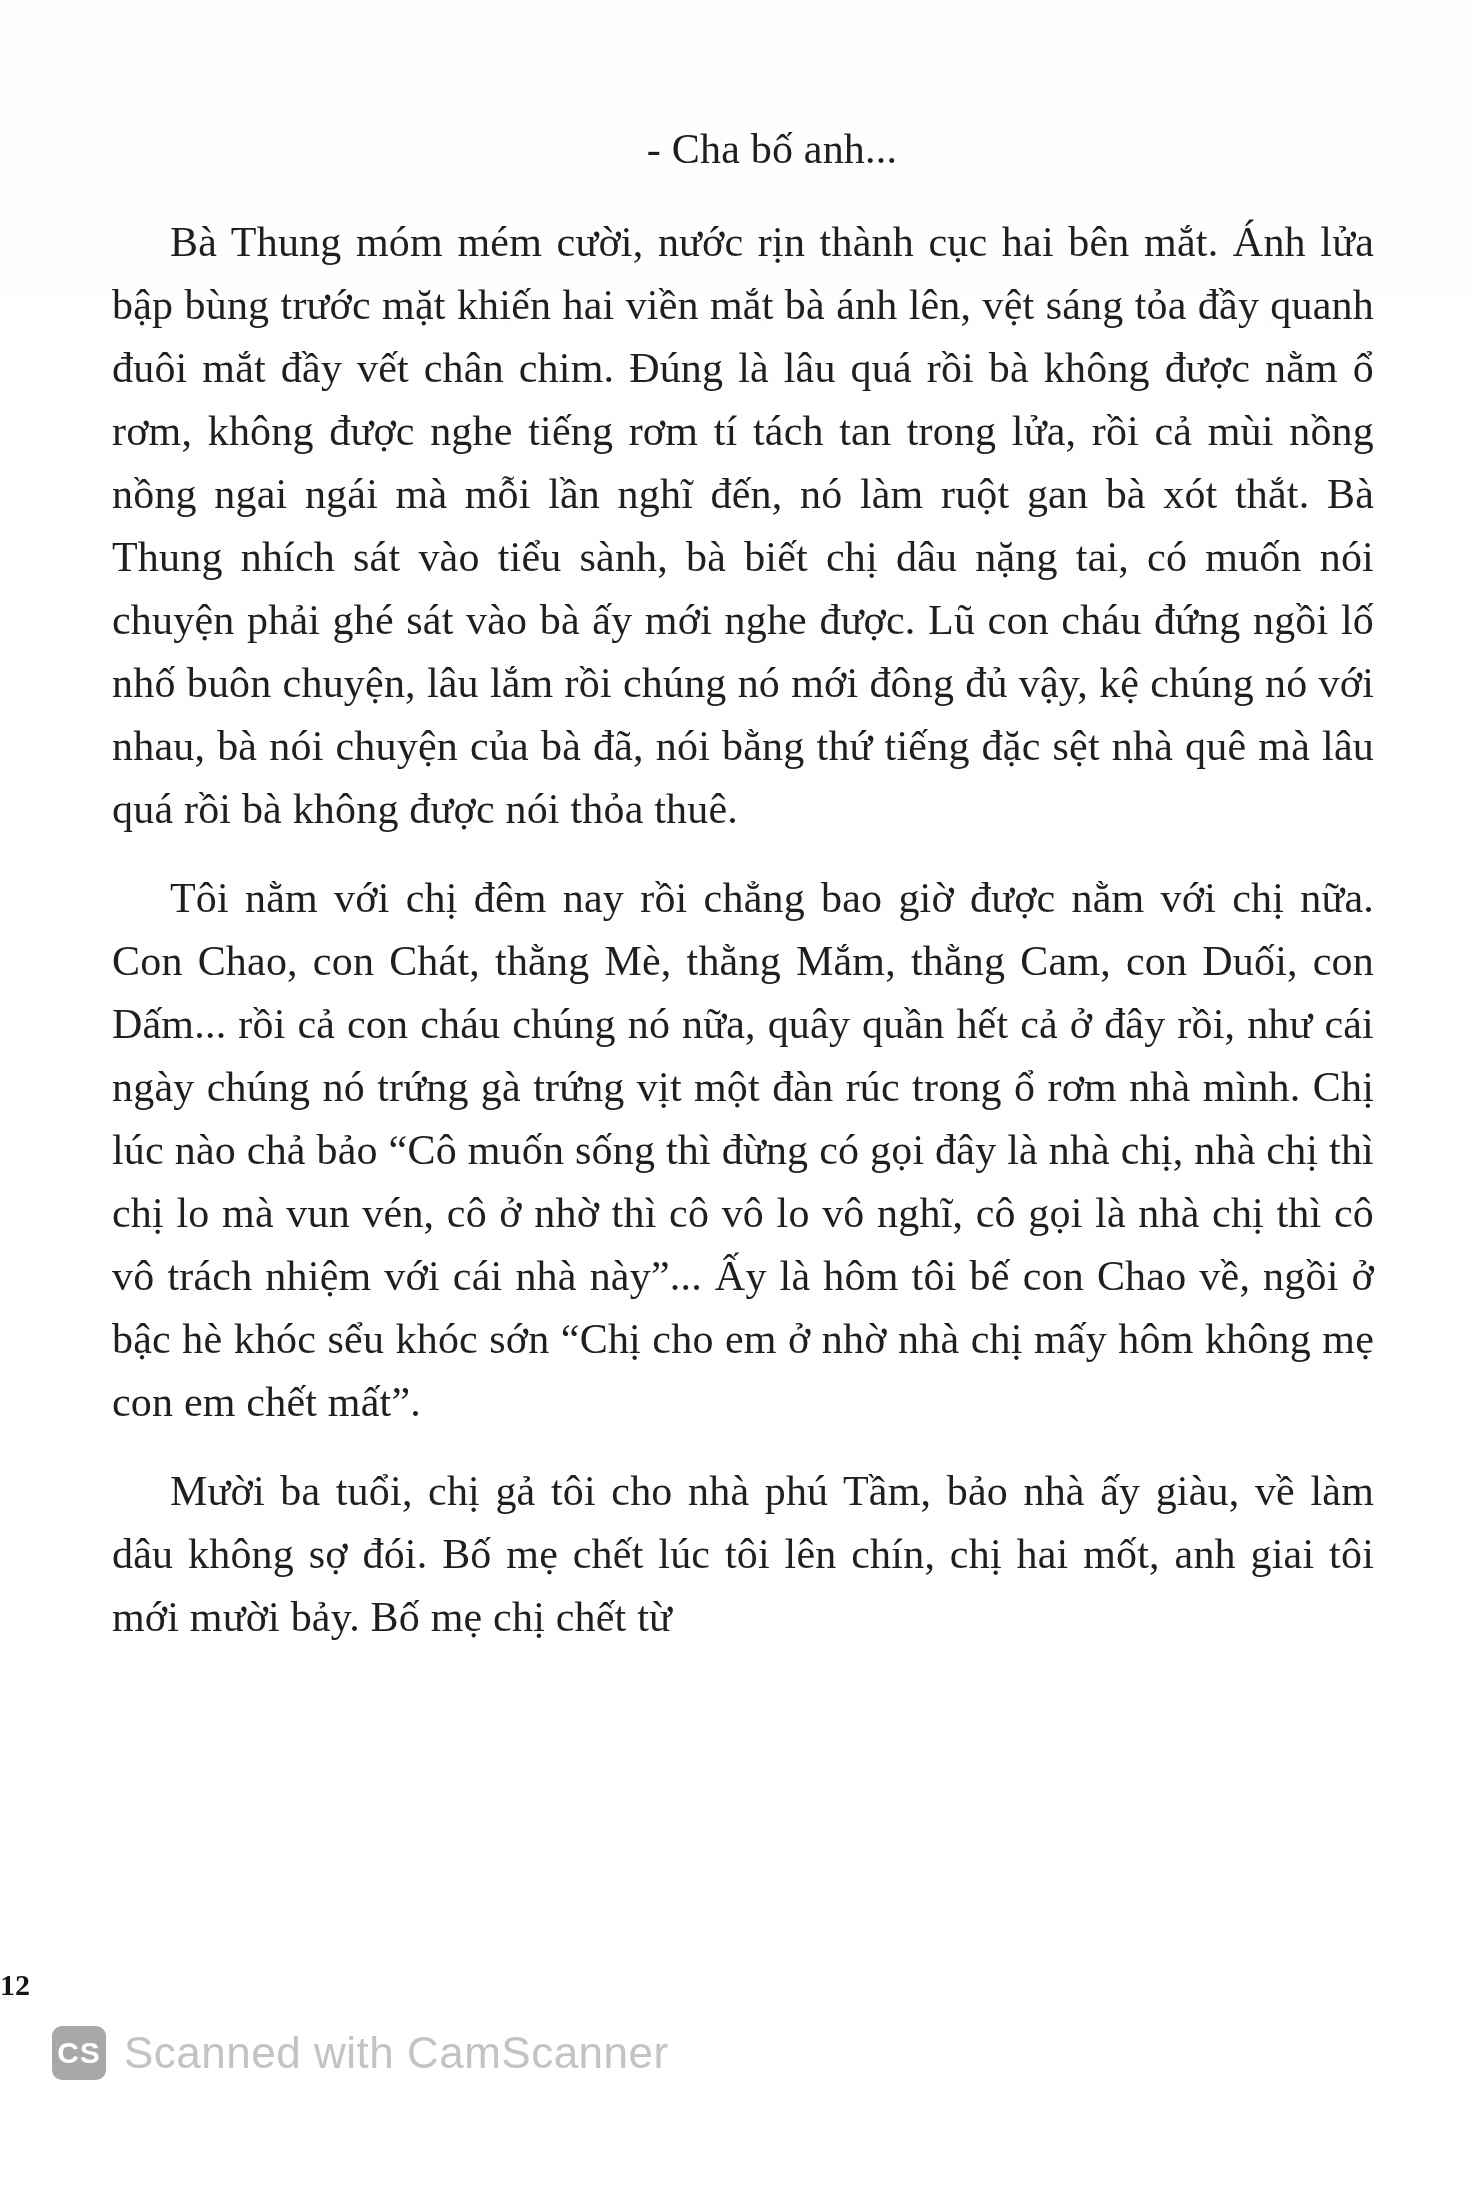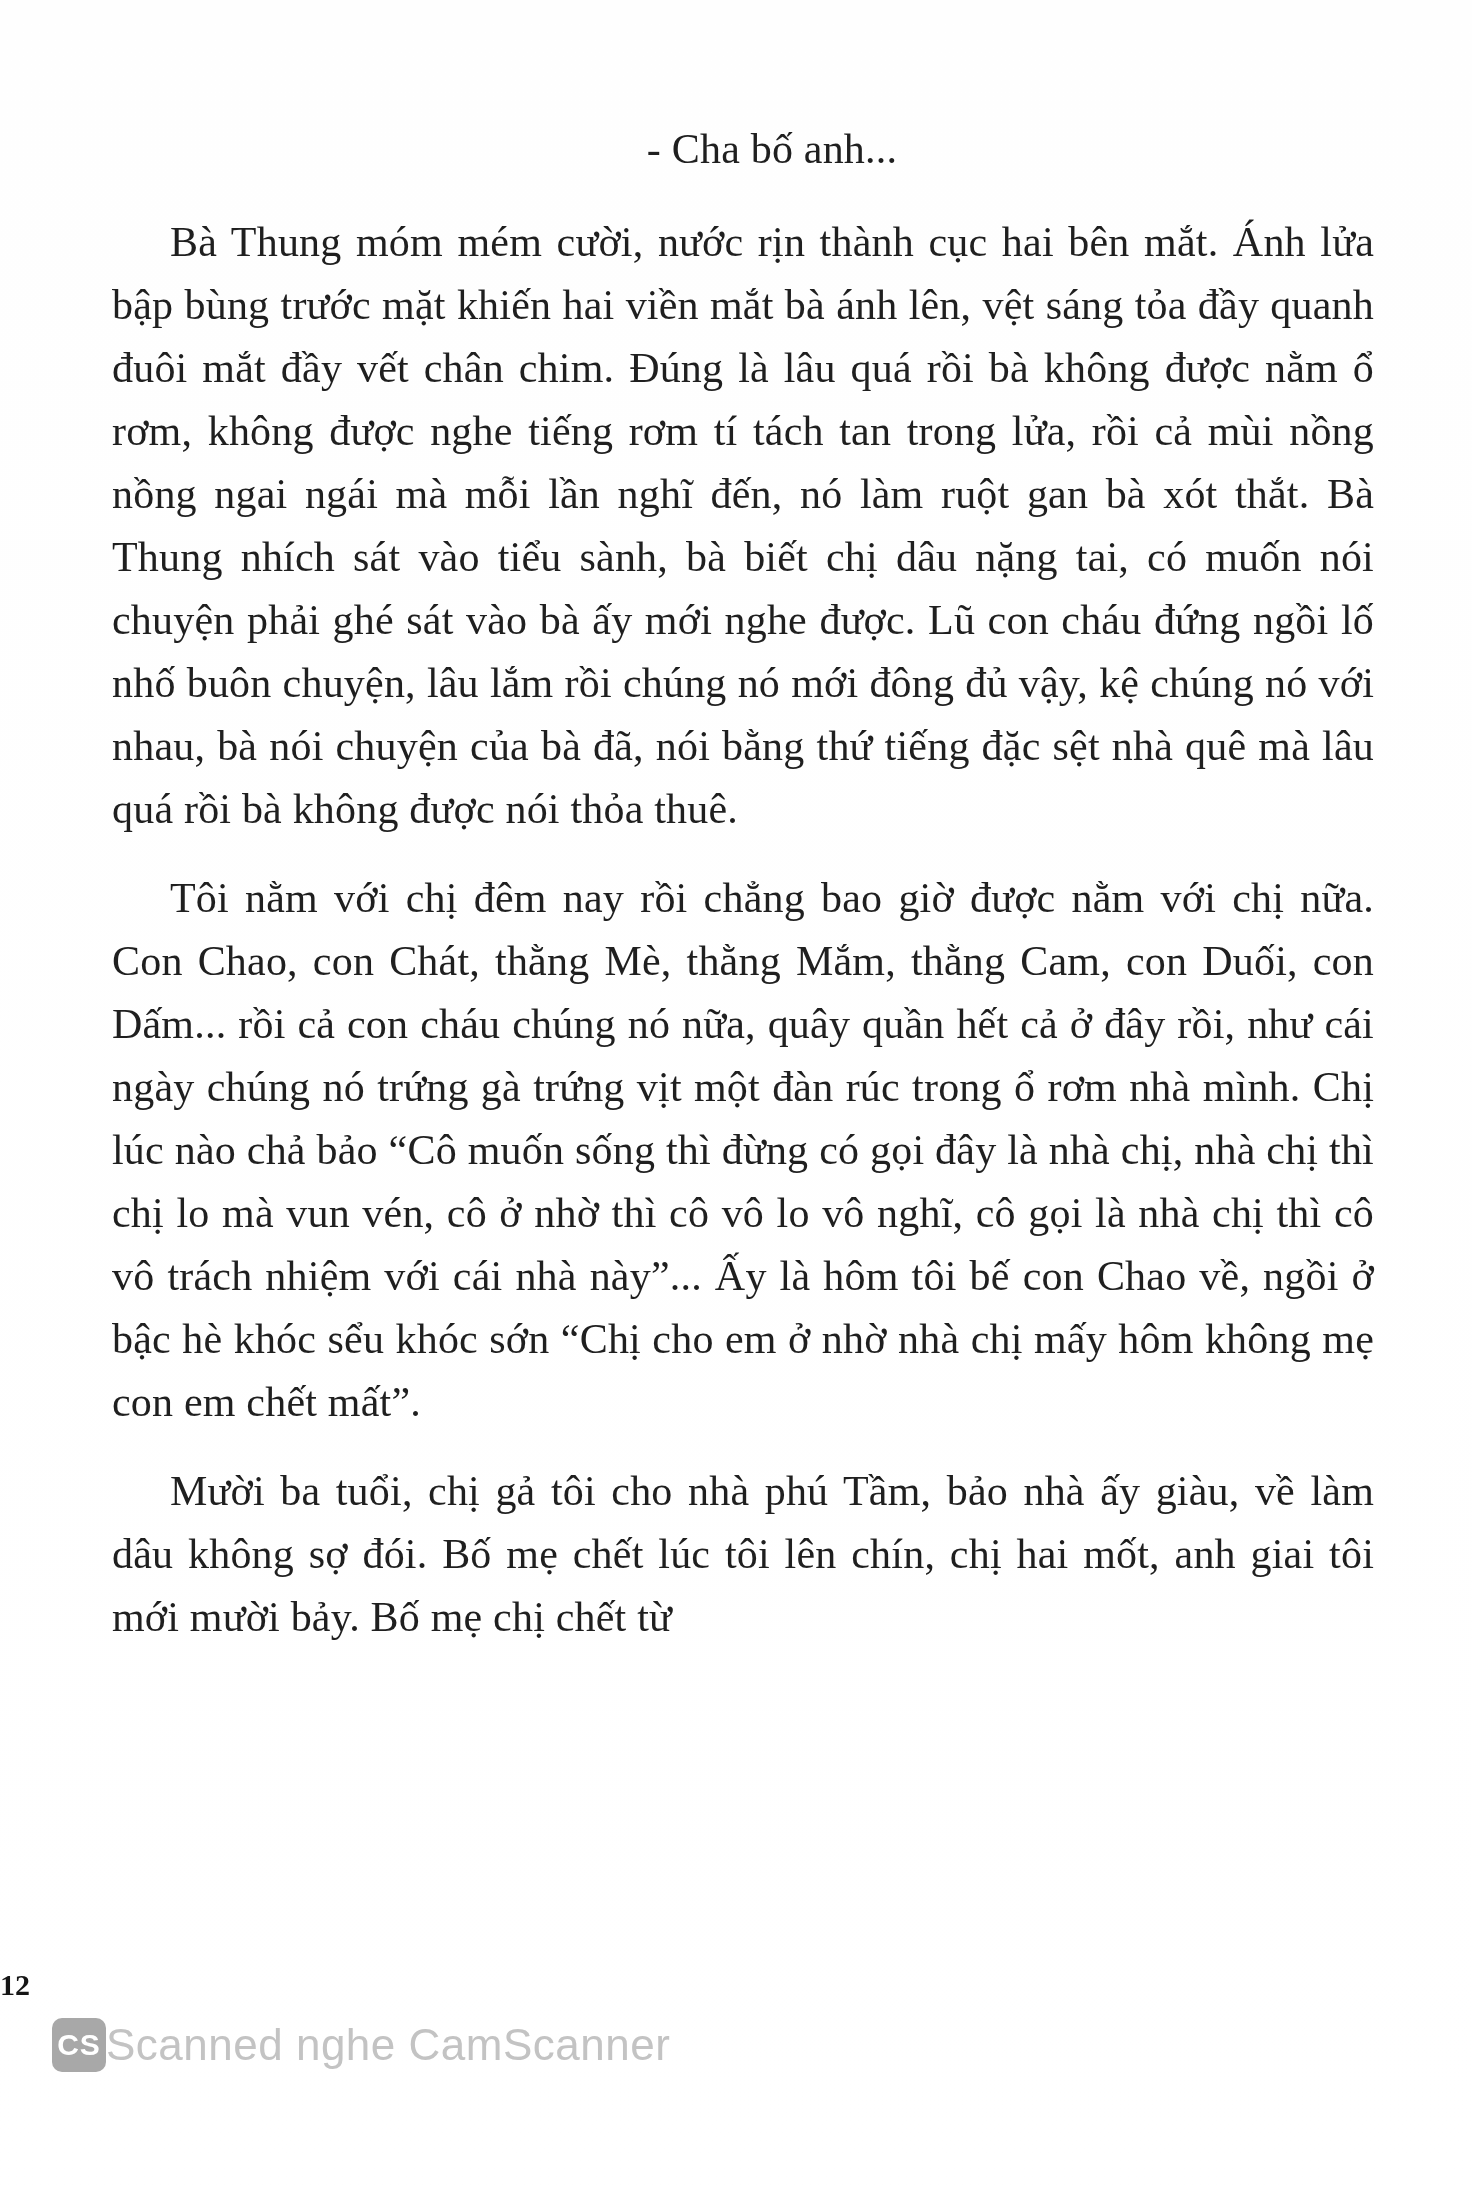--- a/index.html
+++ b/index.html
@@ -45,25 +45,25 @@
     left: 0;
     width: 100%;
     text-align: left;
     font-size: 30px;
     font-weight: bold;
     color: #151515;
     font-family: "Liberation Serif", serif;
   }
   .watermark {
     position: absolute;
-    bottom: 136px;
+    bottom: 128px;
     left: 52px;
     display: flex;
     align-items: center;
-    gap: 0;
+    gap: 18px;
   }
   .wm-logo {
     display: inline-flex;
     align-items: center;
     justify-content: center;
     width: 54px;
     height: 54px;
     border-radius: 10px;
     background: #a8a8a8;
     color: #ffffff;
@@ -89,16 +89,16 @@
       <p class="dialogue-line">- Cha bố anh...</p>
       <p>Bà Thung móm mém cười, nước rịn thành cục hai bên mắt. Ánh lửa bập bùng trước mặt khiến hai viền mắt bà ánh lên, vệt sáng tỏa đầy quanh đuôi mắt đầy vết chân chim. Đúng là lâu quá rồi bà không được nằm ổ rơm, không được nghe tiếng rơm tí tách tan trong lửa, rồi cả mùi nồng nồng ngai ngái mà mỗi lần nghĩ đến, nó làm ruột gan bà xót thắt. Bà Thung nhích sát vào tiểu sành, bà biết chị dâu nặng tai, có muốn nói chuyện phải ghé sát vào bà ấy mới nghe được. Lũ con cháu đứng ngồi lố nhố buôn chuyện, lâu lắm rồi chúng nó mới đông đủ vậy, kệ chúng nó với nhau, bà nói chuyện của bà đã, nói bằng thứ tiếng đặc sệt nhà quê mà lâu quá rồi bà không được nói thỏa thuê.</p>
       <p>Tôi nằm với chị đêm nay rồi chẳng bao giờ được nằm với chị nữa. Con Chao, con Chát, thằng Mè, thằng Mắm, thằng Cam, con Duối, con Dấm... rồi cả con cháu chúng nó nữa, quây quần hết cả ở đây rồi, như cái ngày chúng nó trứng gà trứng vịt một đàn rúc trong ổ rơm nhà mình. Chị lúc nào chả bảo “Cô muốn sống thì đừng có gọi đây là nhà chị, nhà chị thì chị lo mà vun vén, cô ở nhờ thì cô vô lo vô nghĩ, cô gọi là nhà chị thì cô vô trách nhiệm với cái nhà này”... Ấy là hôm tôi bế con Chao về, ngồi ở bậc hè khóc sểu khóc sớn “Chị cho em ở nhờ nhà chị mấy hôm không mẹ con em chết mất”.</p>
       <p>Mười ba tuổi, chị gả tôi cho nhà phú Tầm, bảo nhà ấy giàu, về làm dâu không sợ đói. Bố mẹ chết lúc tôi lên chín, chị hai mốt, anh giai tôi mới mười bảy. Bố mẹ chị chết từ</p>
     </div>
 
   <div class="page-number">12</div>
 
   <div class="watermark">
     <span class="wm-logo">CS</span>
-    <span class="wm-text">Scanned nghe CamScanner</span>
+    <span class="wm-text">Scanned with CamScanner</span>
   </div>
 
 </div>
 
 </body></html>

